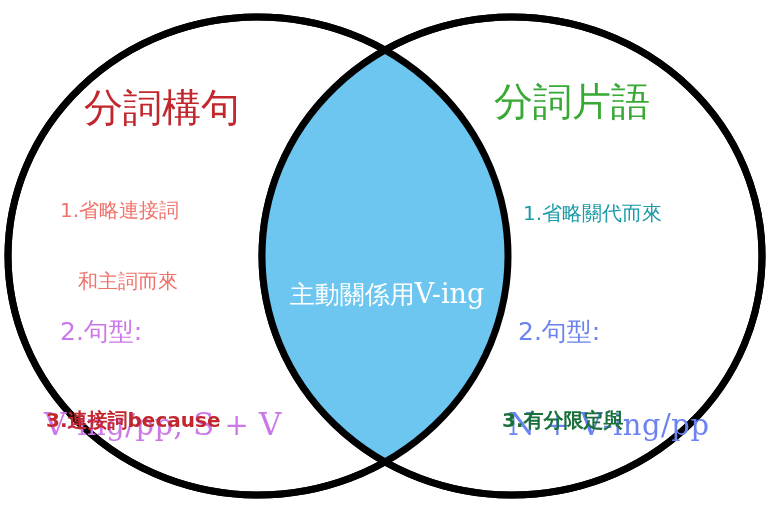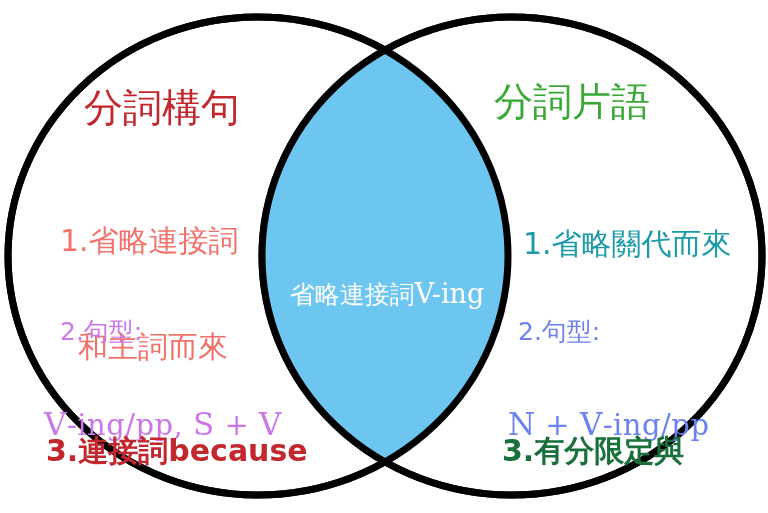--- a/index.html
+++ b/index.html
@@ -36,21 +36,21 @@
   .title {
     font-size: 39px;
     font-weight: 400;
     font-family: "DejaVu Sans", "Liberation Sans", sans-serif;
   }
   #title-left  { left: 84px;  top: 70px; margin-top: 15px; }
   #title-right { left: 494px; top: 79px; }
 
   
   .item {
-    font-size: 30px;
+    font-size: 20px;
     font-weight: 400;
     font-family: "DejaVu Sans", "Liberation Sans", sans-serif;
   }
   #left-item-1  { left: 60px;  top: 152px; }
   #left-item-2  { left: 44px;  top: 258px; font-size: 25px; }
   #left-item-3  { left: 46px;  top: 362px; font-weight: 700; }
 
   #right-item-1 { left: 506px; top: 155px; margin-left: 17px; }
   #right-item-2 { left: 518px; top: 258px; font-size: 25px; }
   #right-item-3 { left: 502px; top: 362px; font-weight: 700; }
@@ -134,16 +134,16 @@
     <span class="blk">2.句型:</span>
     <span class="blk formula" style="margin-left:-10px"><span class="cap">N</span><span> + </span><span class="cap">V</span><span>-ing/pp</span></span>
   </div>
 
   <div class="txt item" id="right-item-3" style="color:#19703B">
     <span class="blk">3.有分限定與</span>
     
   </div>
 
   <div class="txt" id="center-text" style="color:#FFFFFF">
-    <span class="blk"><span>省略連接詞</span><span class="cap2">V-ing</span></span>
+    <span class="blk"><span>主動關係用</span><span class="cap2">V-ing</span></span>
   </div>
 
 </div>
 
 </body></html>

